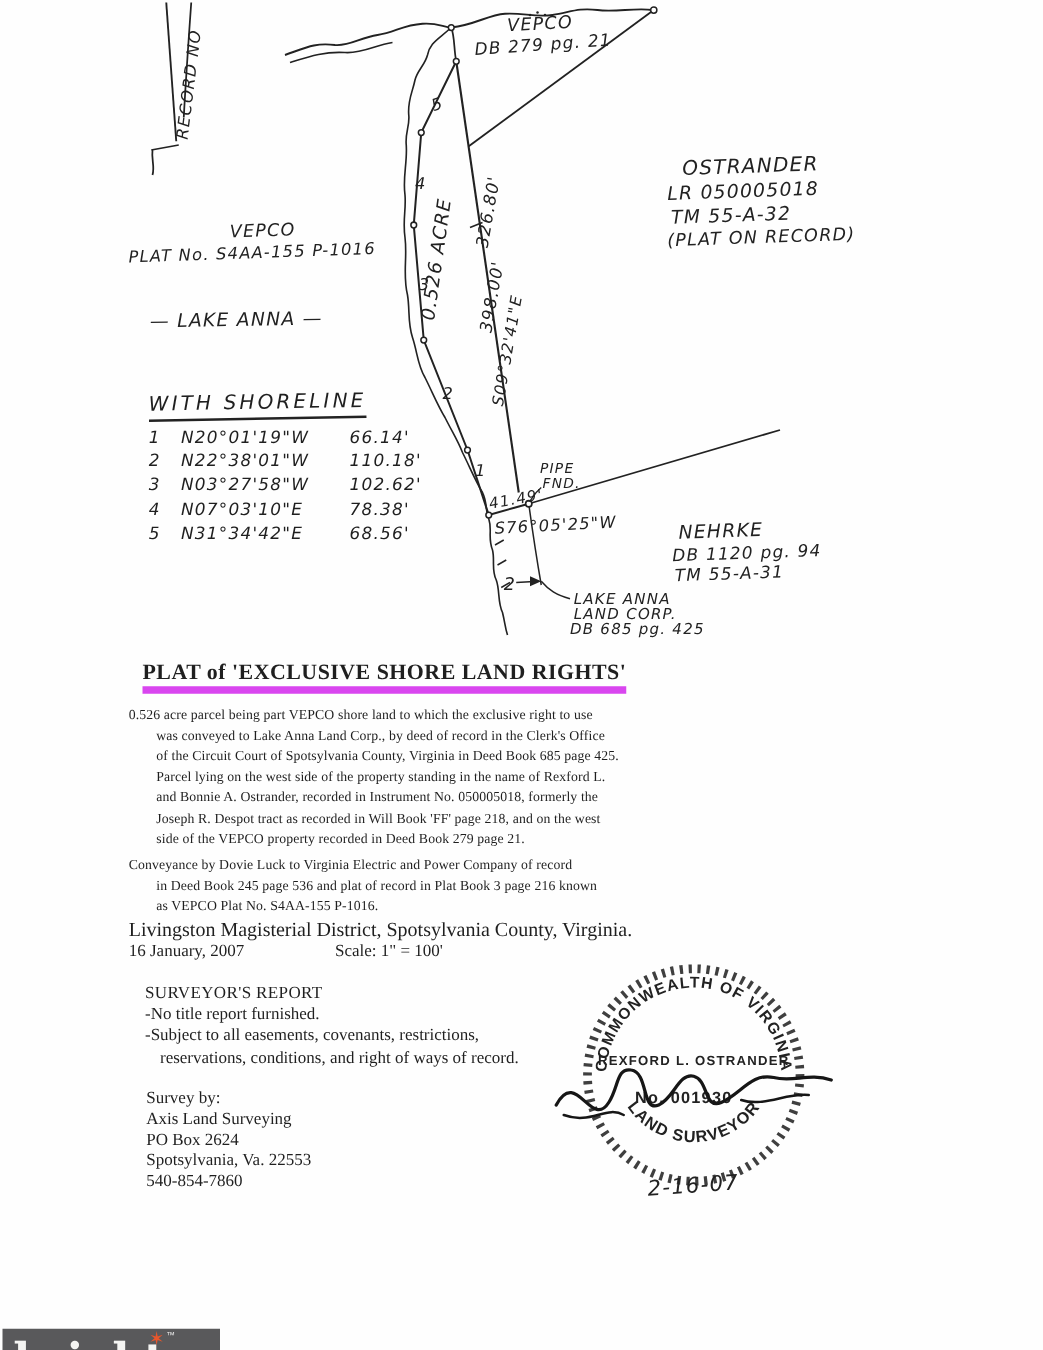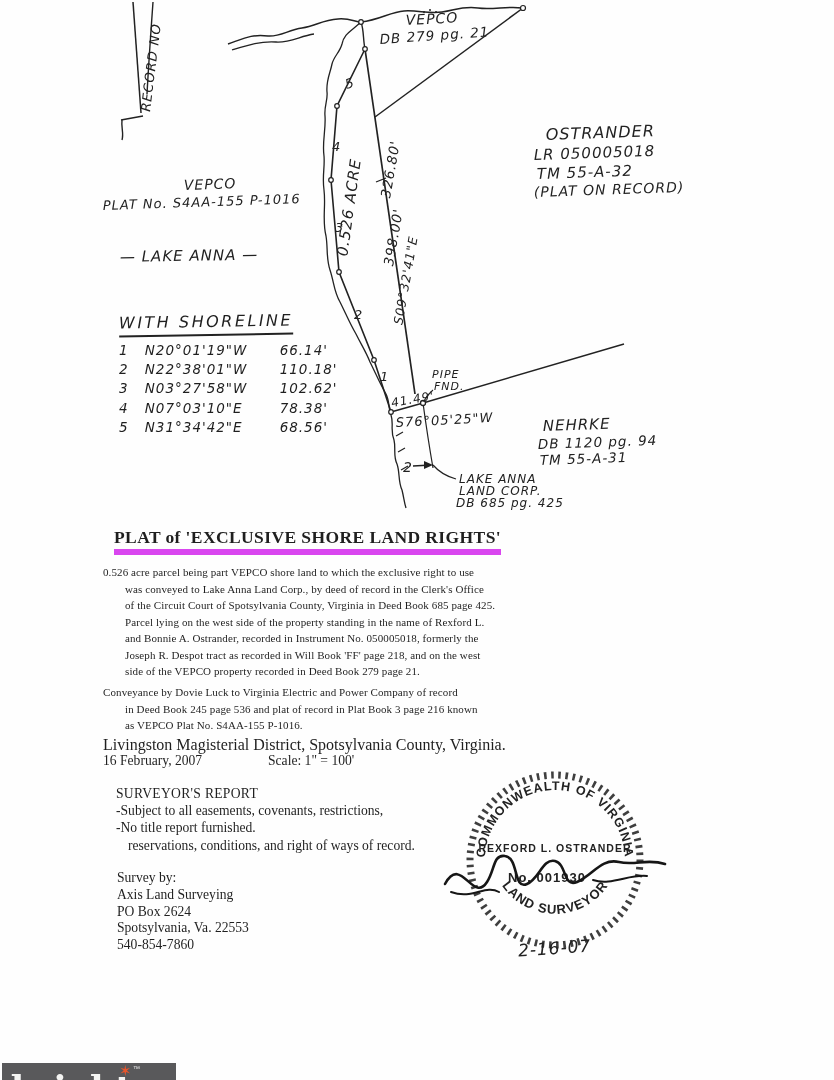--- a/index.html
+++ b/index.html
@@ -184,28 +184,28 @@
 
   <div class="para para2">
     <div>Conveyance by Dovie Luck to Virginia Electric and Power Company of record</div>
     <div class="ind">in Deed Book 245 page 536 and plat of record in Plat Book 3 page 216 known</div>
     <div class="ind">as VEPCO Plat No. S4AA-155  P-1016.</div>
   </div>
 
   <div class="district">Livingston Magisterial District, Spotsylvania County, Virginia.</div>
 
   <div class="dateline">
-    <span>16 February, 2007</span>
+    <span>16 January, 2007</span>
     <span class="scale">Scale: 1" = 100'</span>
   </div>
 
   <div class="sreport">
     <div class="head">SURVEYOR'S  REPORT</div>
+    <div>-No title report furnished.</div>
     <div>-Subject to all easements, covenants, restrictions,</div>
-    <div>-No title report furnished.</div>
     <div class="ind2">reservations, conditions, and right of ways of record.</div>
   </div>
 
   <div class="surveyby">
     <div>Survey by:</div>
     <div>Axis Land Surveying</div>
     <div>PO Box 2624</div>
     <div>Spotsylvania, Va. 22553</div>
     <div>540-854-7860</div>
   </div>

